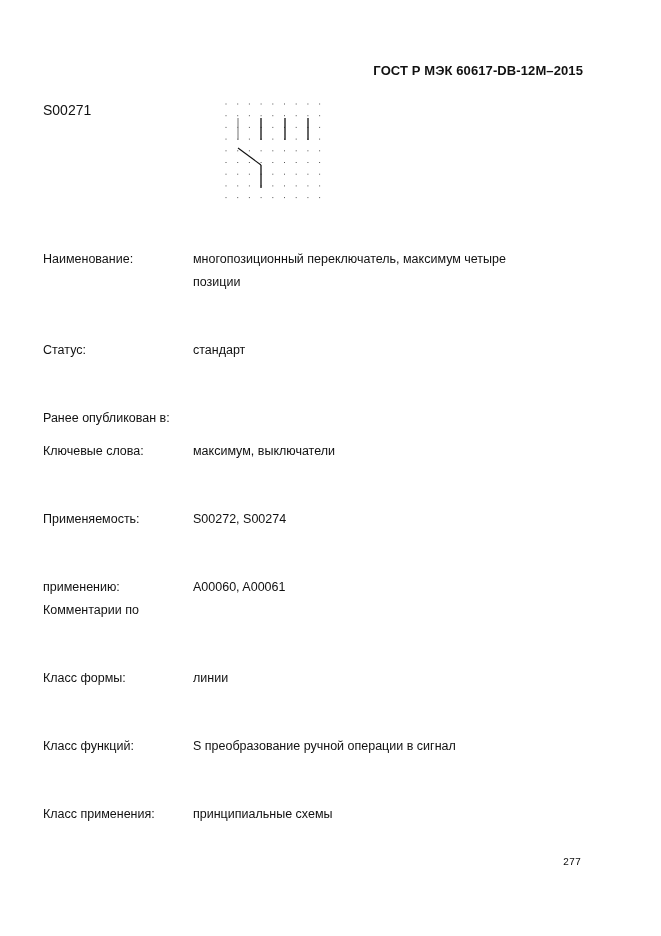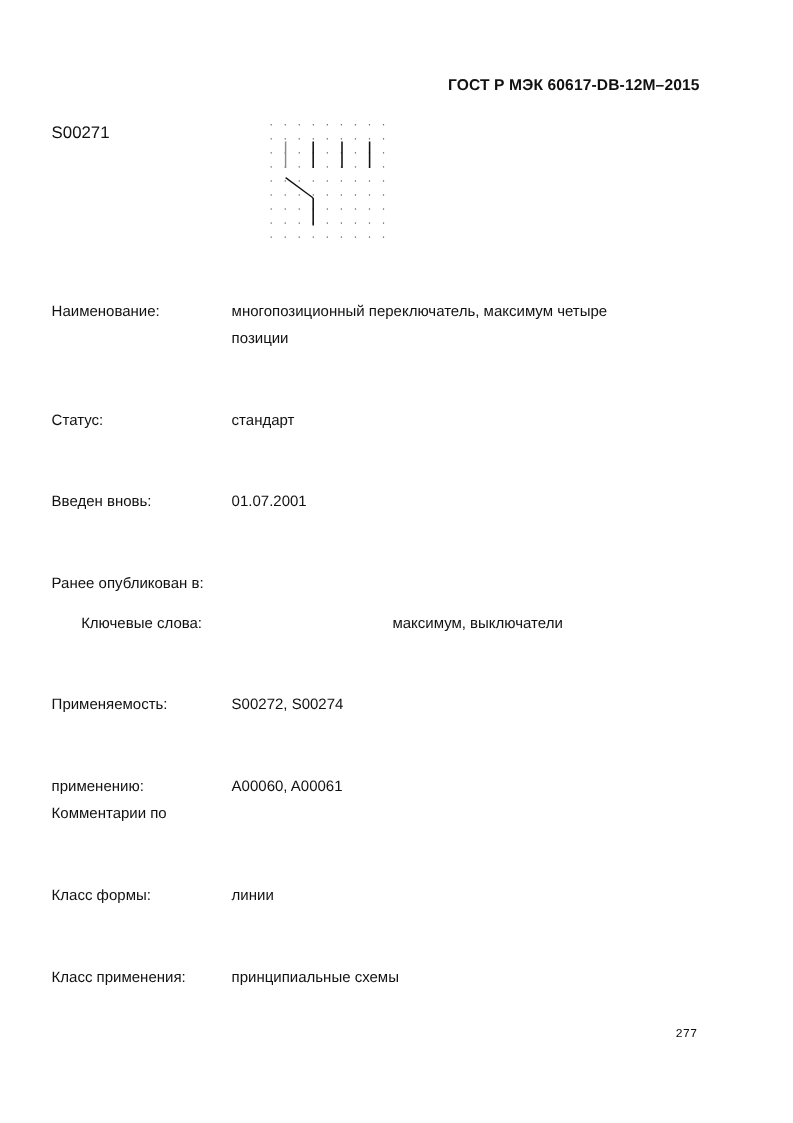--- a/index.html
+++ b/index.html
@@ -44,21 +44,20 @@
       width: 560px;
       font-size: 12.5px;
     }
     .field-row {
       display: flex;
       line-height: 23px;
       margin-top: 45px;
     }
     .field-row.gap-before {
       margin-top: 10px;
-      text-align: center;
     }
     .field-label {
       width: 150px;
       flex: 0 0 150px;
     }
     .field-value {
       flex: 1;
     }
     .page-number {
       position: absolute;
@@ -178,24 +177,20 @@
     <div class="field-value">
       <div>многопозиционный переключатель, максимум четыре</div>
       <div>позиции</div>
     </div>
   </div>
   <div class="field-row">
     <div class="field-label">Статус:</div>
     <div class="field-value">стандарт</div>
   </div>
   <div class="field-row">
-    <div class="field-label">Введен вновь:</div>
-    <div class="field-value">01.07.2001</div>
-  </div>
-  <div class="field-row">
     <div class="field-label">Ранее опубликован в:</div>
   </div>
   <div class="field-row gap-before">
     <div class="field-label">Ключевые слова:</div>
     <div class="field-value">максимум, выключатели</div>
   </div>
   <div class="field-row">
     <div class="field-label">Применяемость:</div>
     <div class="field-value">S00272, S00274</div>
   </div>
@@ -204,18 +199,22 @@
       <div>применению:</div>
       <div>Комментарии по</div>
     </div>
     <div class="field-value">A00060, A00061</div>
   </div>
   <div class="field-row">
     <div class="field-label">Класс формы:</div>
     <div class="field-value">линии</div>
   </div>
   <div class="field-row">
+    <div class="field-label">Класс функций:</div>
+    <div class="field-value">S преобразование ручной операции в сигнал</div>
+  </div>
+  <div class="field-row">
     <div class="field-label">Класс применения:</div>
     <div class="field-value">принципиальные схемы</div>
   </div>
 </div>
 
 <div class="page-number">277</div>
 
 </body></html>

